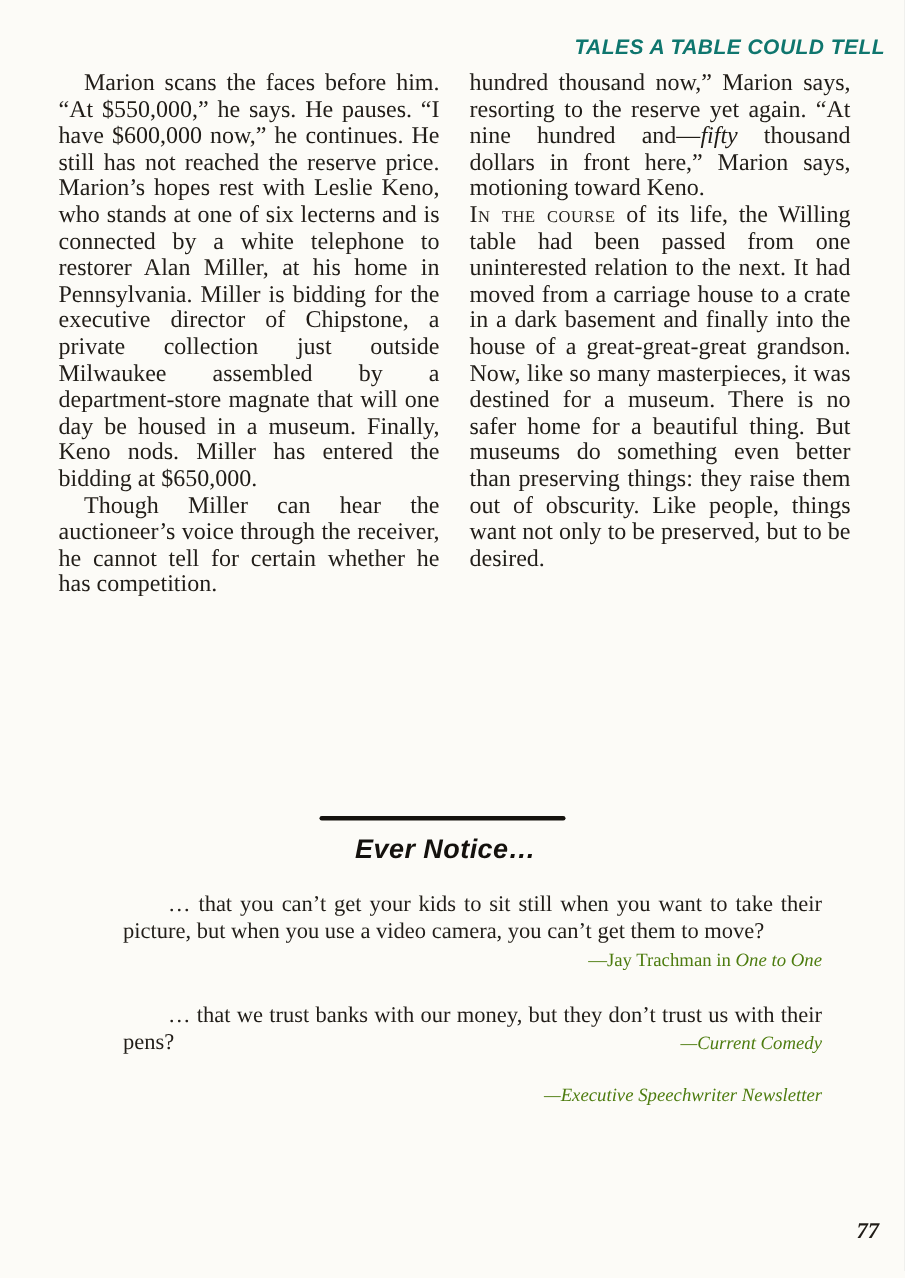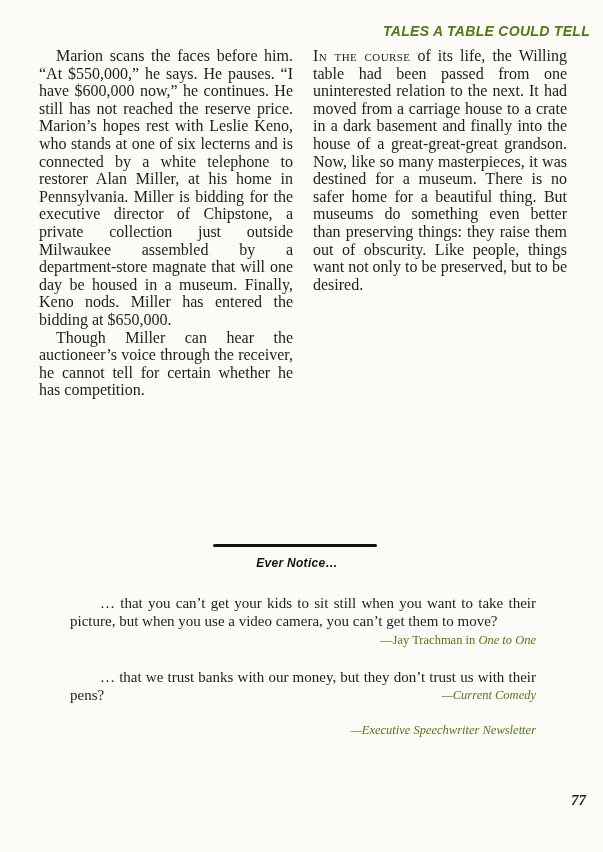--- a/index.html
+++ b/index.html
@@ -11,21 +11,21 @@
     background:#fcfbf7;
     color:#211d18;
     font-family:"Liberation Serif", serif;
     overflow:hidden;
   }
   .running-header {
     position:absolute; top:23px; right:13px;
     font-family:"Liberation Sans", sans-serif;
     font-weight:bold; font-style:italic;
     font-size:14px; letter-spacing:0.3px;
-    color:#4d7c0f;
+    color:#0f766e;
   }
   .columns {
     position:absolute; top:47px; left:39px; width:528px;
     display:flex; gap:20px;
   }
   .col { width:254px; font-size:16px; line-height:17.6px; }
   .col p { margin:0; text-align:justify; }
   .indent { text-indent:17px; }
   .section-start { margin-top:17px; }
   .smallcaps { font-variant:small-caps; letter-spacing:0.4px; }
@@ -33,54 +33,55 @@
   .rule {
     position:absolute; top:544px; left:213px;
     width:164px; height:3px; background:#15120e;
     border-radius:2px;
   }
   .ever-title {
     position:absolute; top:556px; left:0; width:594px;
     text-align:center;
     font-family:"Liberation Sans", sans-serif;
     font-weight:bold; font-style:italic;
-    font-size:12px; letter-spacing:0.3px;
+    font-size:18px; letter-spacing:0.3px;
     color:#14110d;
   }
   .quotes {
-    position:absolute; top:594px; left:70px; width:466px;
+    position:absolute; top:594px; left:82px; width:466px;
     font-size:15px; line-height:18px;
   }
   .quote + .quote { margin-top:20px; }
   .q-text { margin:0; text-align:justify; text-indent:30px; }
   .q-attr {
     text-align:right; font-size:12.5px; line-height:15px;
     margin-top:3px; color:#4d7c0f;
   }
   .q-attr.same-line { margin-top:-16px; }
   .q-attr.inset { padding-right:14px; }
   .page-number {
-    position:absolute; top:792px; right:17px;
+    position:absolute; top:813px; right:17px;
     font-family:"Liberation Serif", serif;
     font-weight:bold; font-style:italic; font-size:15px;
   }
 </style>
 </head>
 <body>
 
 <div class="page">
 
   <div class="running-header">TALES A TABLE COULD TELL</div>
 
   <div class="columns">
     <div class="col">
       <p class="indent">Marion scans the faces before him. “At $550,000,” he says. He pauses. “I have $600,000 now,” he continues. He still has not reached the reserve price. Marion’s hopes rest with Leslie Keno, who stands at one of six lecterns and is connected by a white telephone to restorer Alan Miller, at his home in Pennsylvania. Miller is bidding for the executive director of Chipstone, a private collection just outside Milwaukee assembled by a department-store magnate that will one day be housed in a museum. Finally, Keno nods. Miller has entered the bidding at $650,000.</p>
       <p class="indent">Though Miller can hear the auctioneer’s voice through the receiver, he cannot tell for certain whether he has competition.</p>
     </div>
     <div class="col">
+      <p><span>hundred thousand now,” Marion says, resorting to the reserve yet again. “At nine hundred and—</span><em>fifty</em><span> thousand dollars in front here,” Marion says, motioning toward Keno.</span></p>
       <p class="section-start"><span class="smallcaps">In the course</span><span> of its life, the Willing table had been passed from one uninterested relation to the next. It had moved from a carriage house to a crate in a dark basement and finally into the house of a great-great-great grandson. Now, like so many masterpieces, it was destined for a museum. There is no safer home for a beautiful thing. But museums do something even better than preserving things: they raise them out of obscurity. Like people, things want not only to be preserved, but to be desired.</span></p>
     </div>
   </div>
 
   <div class="rule"></div>
 
   <div class="ever-title">Ever Notice…</div>
 
   <div class="quotes">
 

